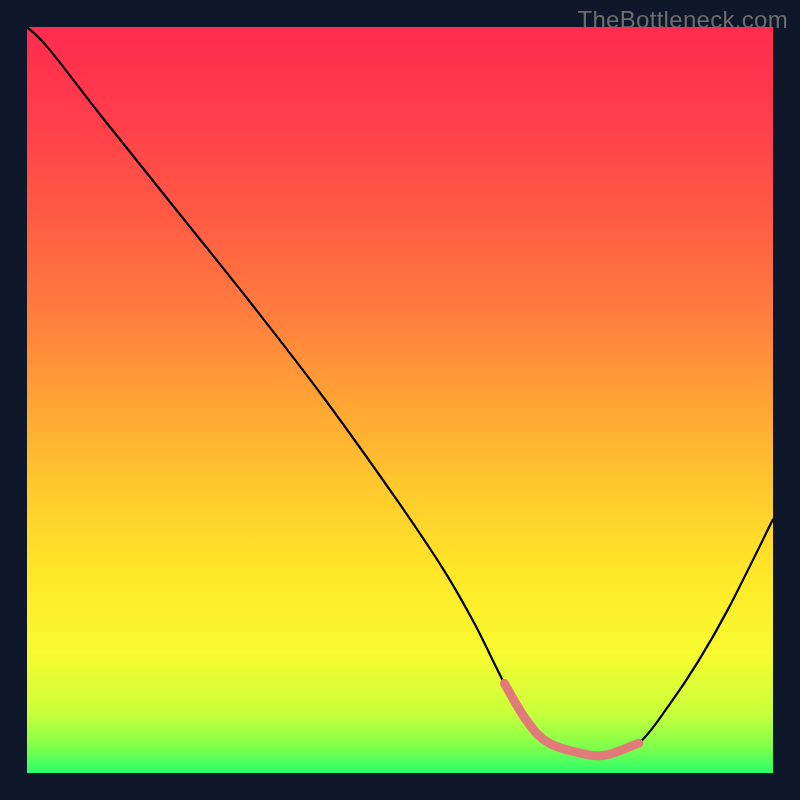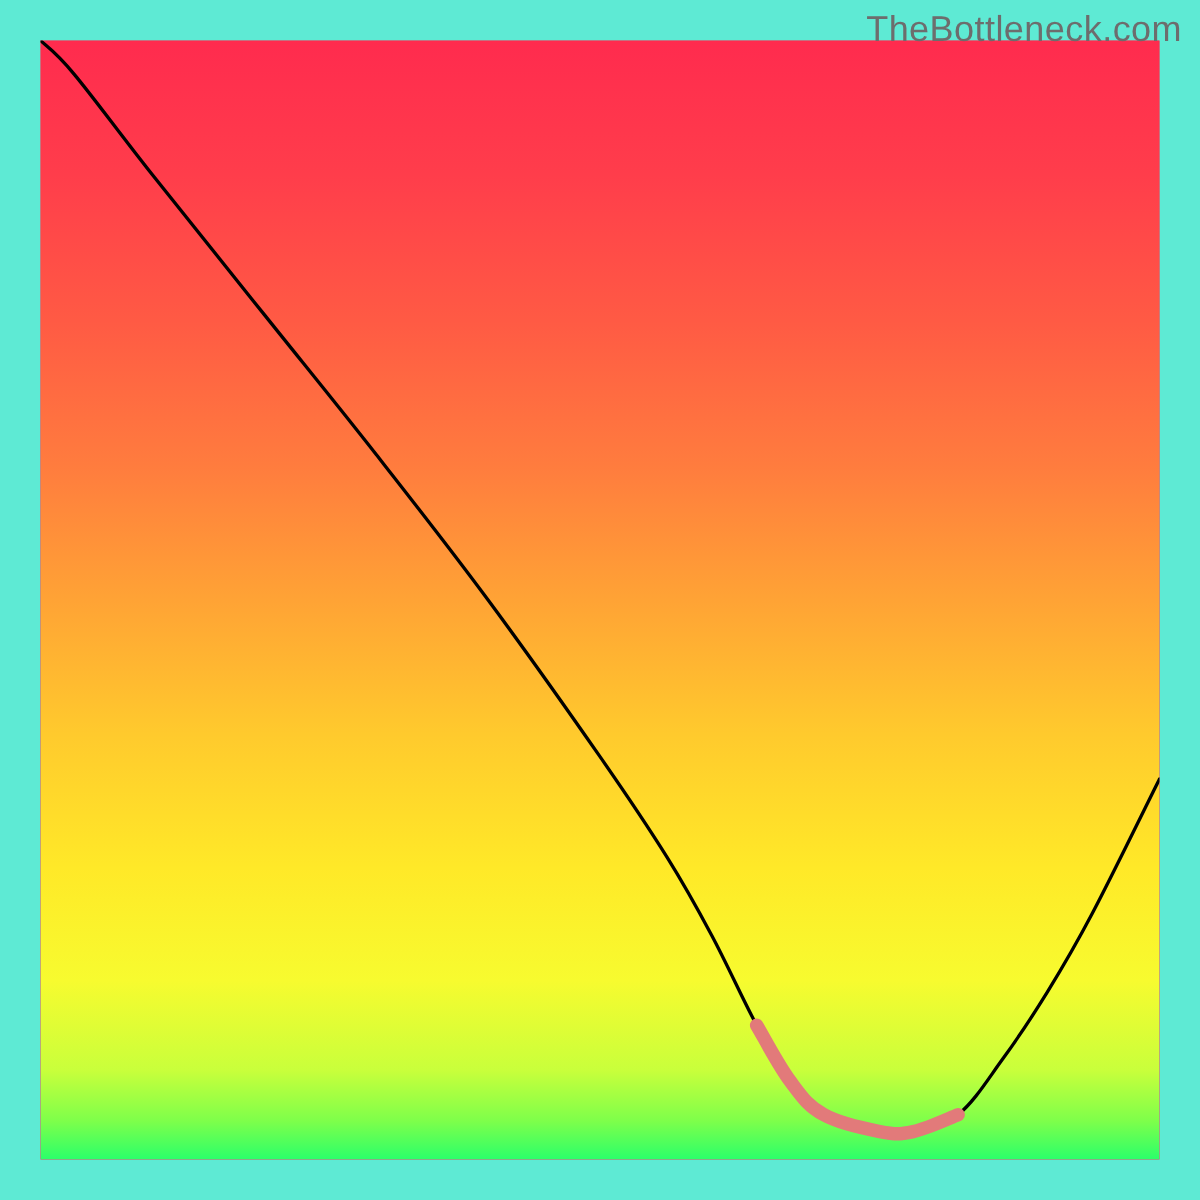--- a/index.html
+++ b/index.html
@@ -1,21 +1,21 @@
 <!DOCTYPE html>
 <html><head>
 <meta charset="utf-8">
 <style>
   * { margin: 0; padding: 0; box-sizing: border-box; }
   html, body { width: 800px; height: 800px; background: #000; overflow: hidden; }
   .frame {
     position: relative;
     width: 800px;
     height: 800px;
-    background: #5eead4;
+    background: #0f172a;
   }
   .watermark {
     position: absolute;
     top: 6px;
     right: 12px;
     color: #6d6d6d;
     font-family: Arial, Helvetica, sans-serif;
     font-size: 24px;
     font-weight: 500;
     letter-spacing: 0.3px;

